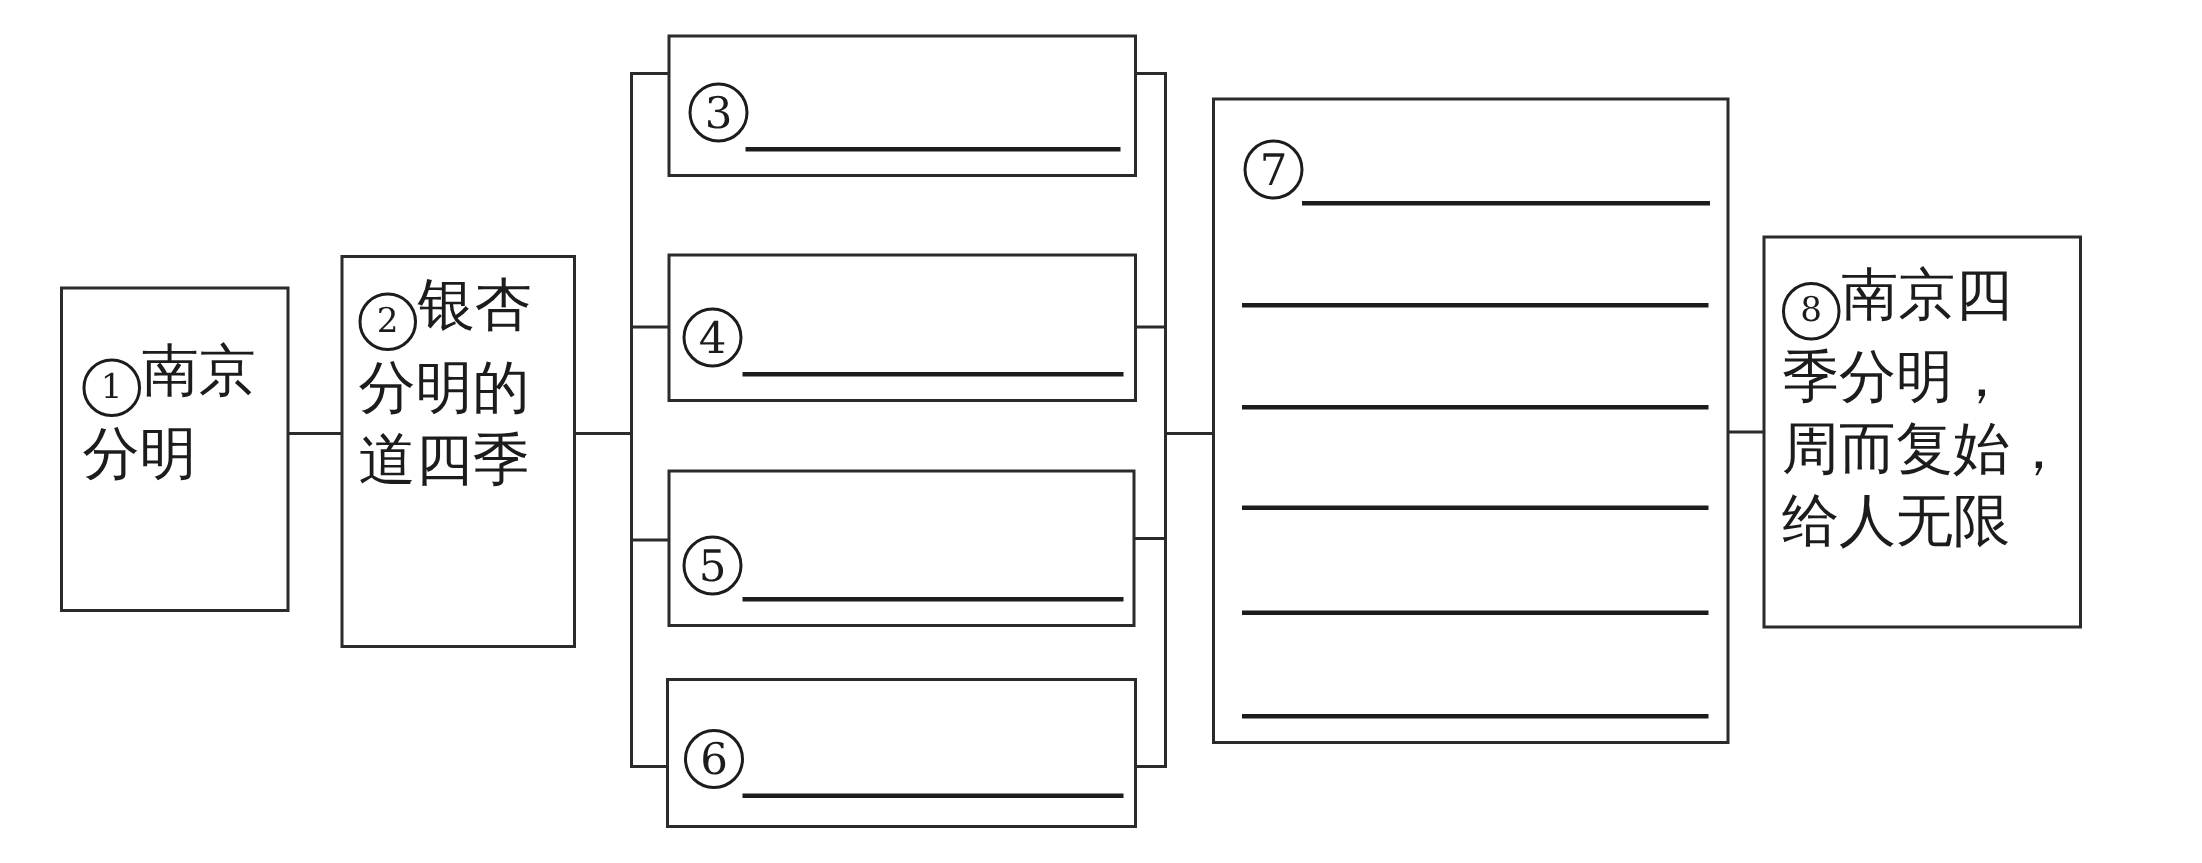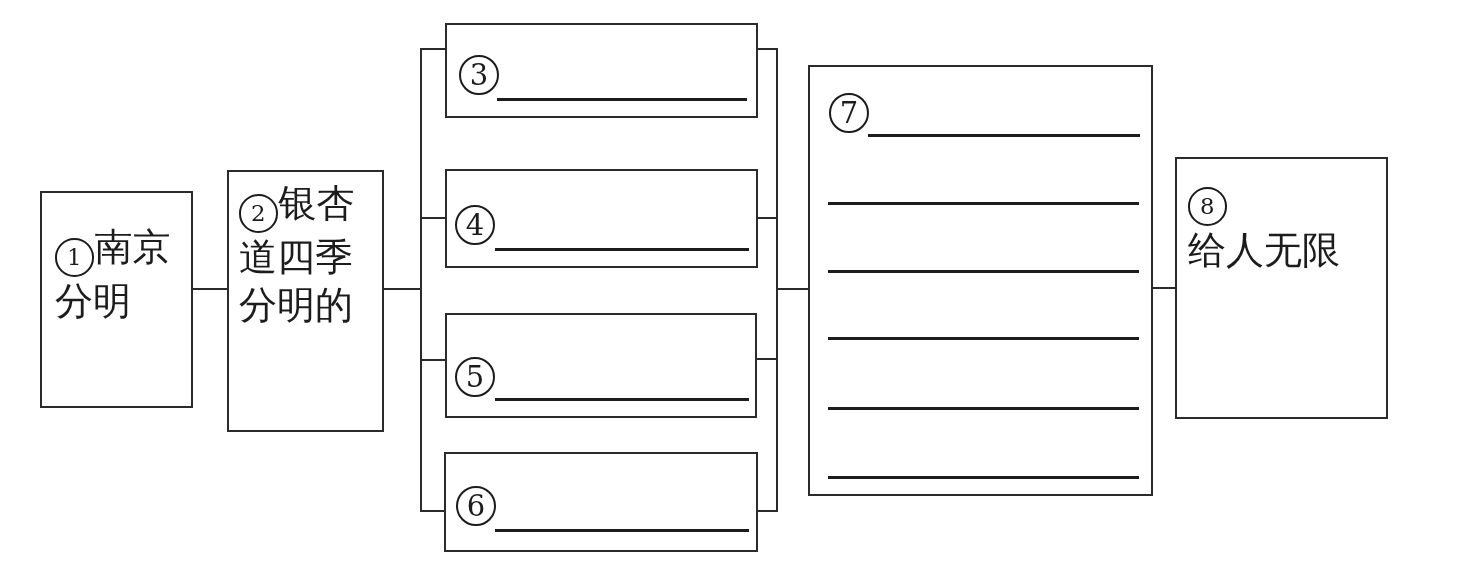--- a/index.html
+++ b/index.html
@@ -51,22 +51,22 @@
     </div>
   </div>
 
   <div class="node" style="left:227px; top:170px; width:157px; height:262px;">
     <div class="txt t1" style="padding:7px 0 0 10px;">
       <div class="tline">
         <span class="cnum">
             <span>2</span>
           </span><span>银杏</span>
       </div>
+      <div class="tline">分明的</div>
       <div class="tline">道四季</div>
-      <div class="tline">分明的</div>
     </div>
   </div>
 
   <div class="node" style="left:445px; top:23px; width:313px; height:95px;">
     <span class="bignum" style="left:12px; top:30px;">
         <span>3</span>
       </span>
     <div class="blank" style="left:50px; top:73px; width:250px;"></div>
   </div>
 
@@ -101,22 +101,24 @@
     <div class="blank" style="left:18px; top:270px; width:311px;"></div>
     <div class="blank" style="left:18px; top:340px; width:311px;"></div>
     <div class="blank" style="left:18px; top:409px; width:311px;"></div>
   </div>
 
   <div class="node" style="left:1175px; top:157px; width:213px; height:262px;">
     <div class="txt t1" style="padding:13px 0 0 11px;">
       <div class="tline">
         <span class="cnum">
             <span>8</span>
-          </span>
+          </span><span>南京四</span>
       </div>
+      <div class="tline">季分明，</div>
+      <div class="tline">周而复始，</div>
       <div class="tline">给人无限</div>
     </div>
   </div>
 
   <div class="conn h" style="left:192px; top:288px; width:36px;"></div>
   <div class="conn h" style="left:383px; top:288px; width:38px;"></div>
 
   <div class="conn v" style="left:420px; top:48px; height:464px;"></div>
   <div class="conn h" style="left:420px; top:48px;  width:26px;"></div>
   <div class="conn h" style="left:420px; top:217px; width:26px;"></div>

